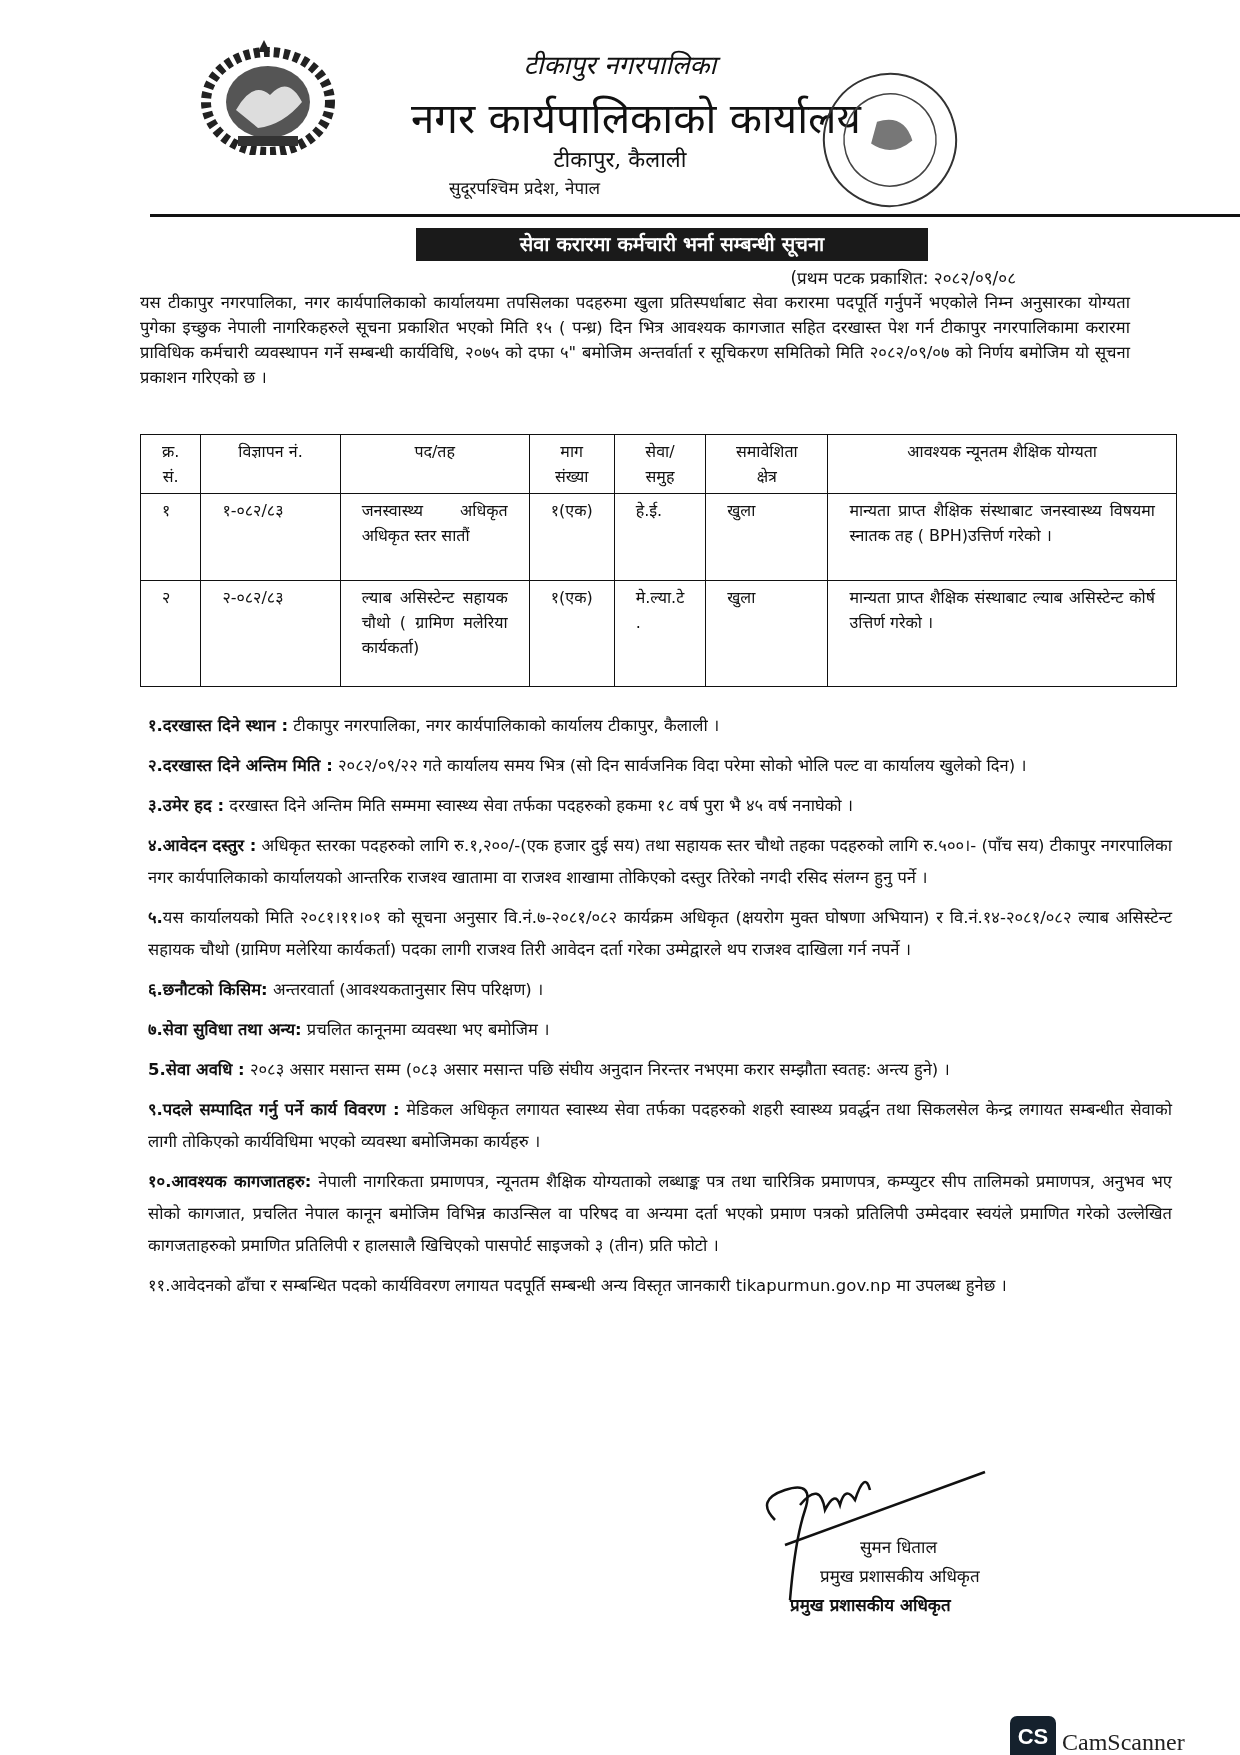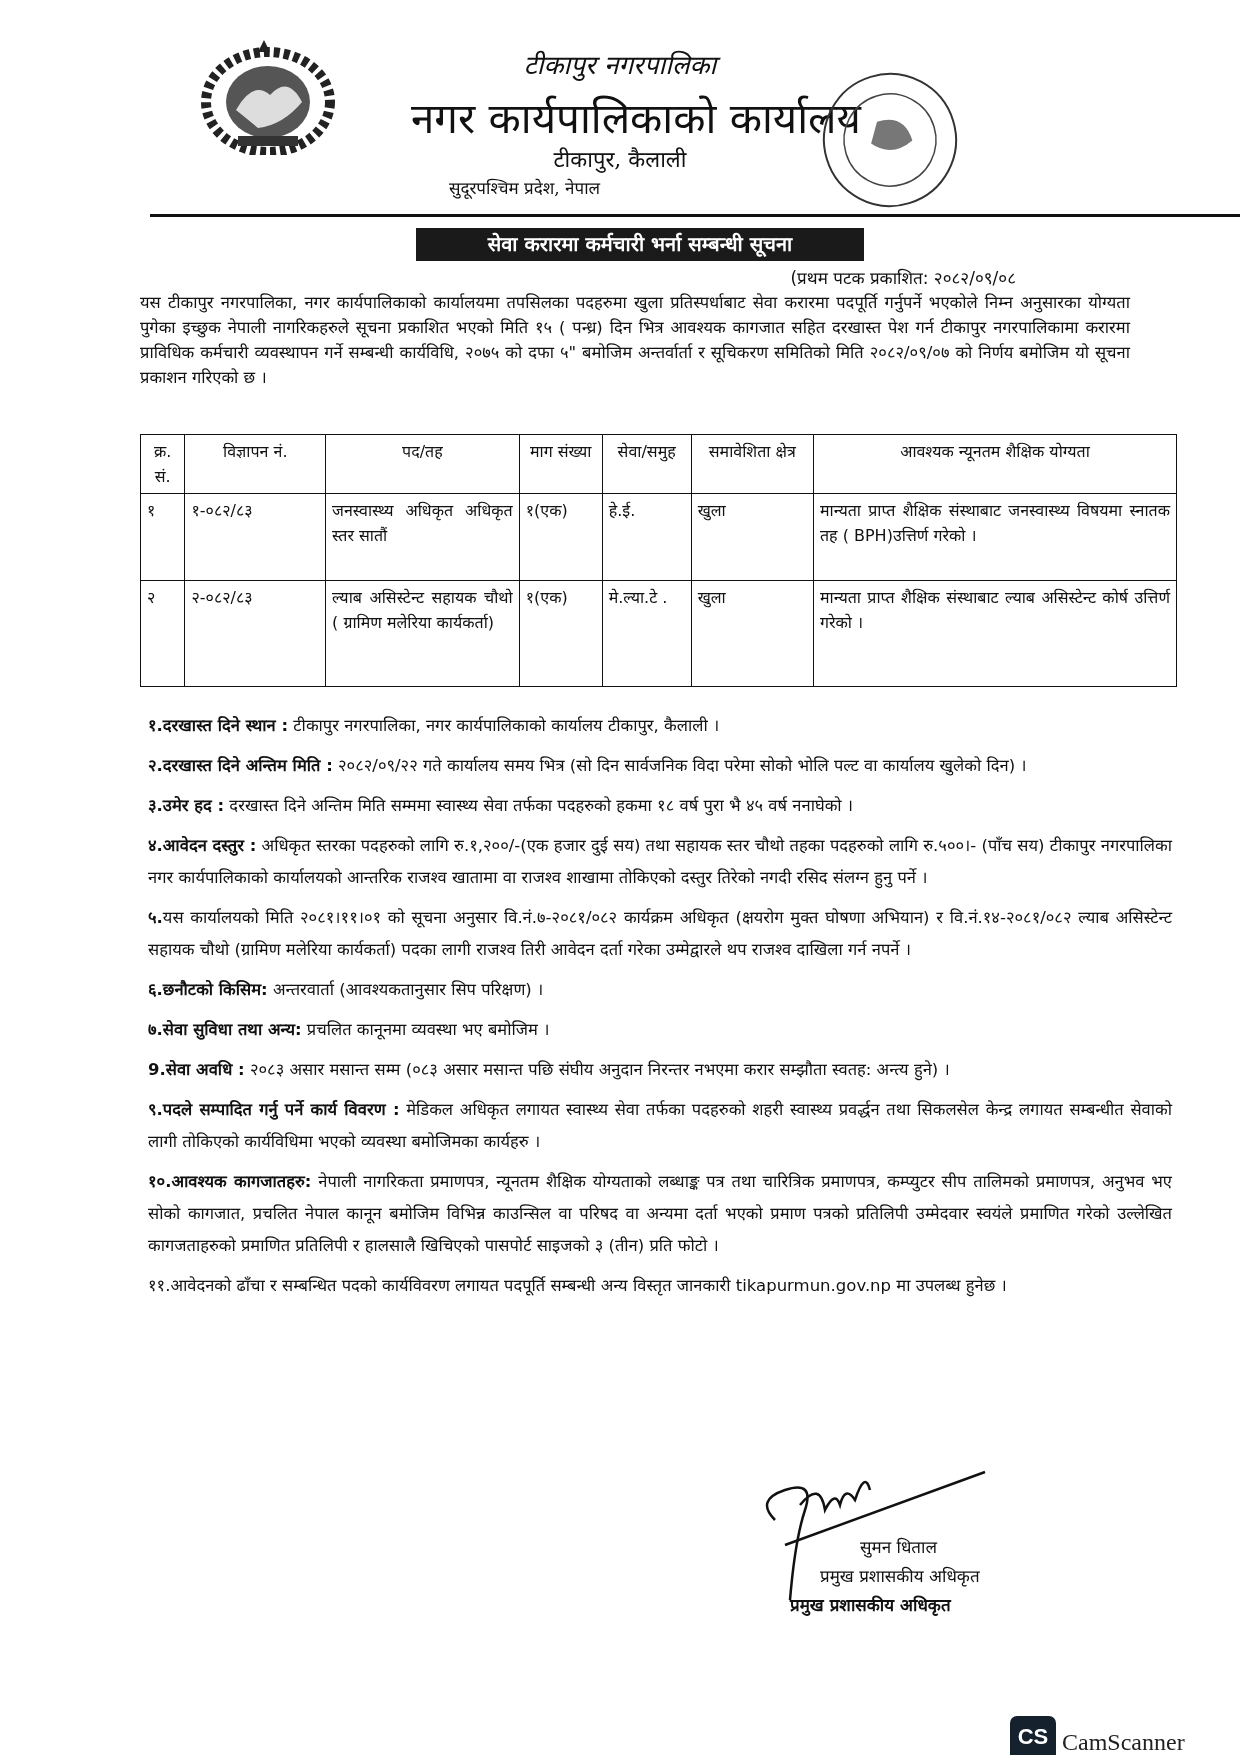--- a/index.html
+++ b/index.html
@@ -8,27 +8,27 @@
 
   .letterhead { position: absolute; left: 0; top: 0; width: 1240px; height: 230px; }
   .emblem { position: absolute; left: 198px; top: 40px; width: 140px; height: 115px; }
   .stamp { position: absolute; left: 815px; top: 60px; width: 150px; height: 160px; transform: rotate(28deg); }
   .lh-line1 { position: absolute; left: 0; width: 1240px; top: 46px; text-align: center; font-size: 26px; font-family: "DejaVu Serif", serif; font-style: italic; }
   .lh-line2 { position: absolute; left: 16px; width: 1240px; top: 88px; text-align: center; font-size: 42px; font-family: "DejaVu Serif", serif; }
   .lh-line3 { position: absolute; left: 0; width: 1240px; top: 143px; text-align: center; font-size: 22px; font-family: "DejaVu Serif", serif; }
   .lh-line4 { position: absolute; left: 0; width: 1049px; top: 176px; text-align: center; font-size: 17px; font-family: "DejaVu Serif", serif; }
   .rule { position: absolute; left: 150px; top: 214px; width: 1090px; height: 3px; background: #111; }
 
-  .banner { position: absolute; left: 416px; top: 228px; width: 448px; height: 33px; background: #1a1a1a; color: #fff; font-size: 20px; font-weight: bold; text-align: center; line-height: 33px; }
+  .banner { position: absolute; left: 416px; top: 228px; width: 512px; height: 33px; background: #1a1a1a; color: #fff; font-size: 20px; font-weight: bold; text-align: center; line-height: 33px; }
   .published { position: absolute; left: 0; width: 1016px; top: 266px; text-align: right; font-size: 17px; }
 
   .intro { position: absolute; left: 140px; top: 290px; width: 990px; font-size: 16.5px; line-height: 25px; text-align: justify; }
 
   table.posts { position: absolute; left: 140px; top: 434px; width: 1037px; border-collapse: collapse; font-size: 16px; }
-  table.posts th, table.posts td { border: 1.5px solid #111; vertical-align: top; padding: 4px 6px; line-height: 25px; font-weight: normal; }
+  table.posts th, table.posts td { border: 1.5px solid #111; vertical-align: top; padding: 4px 21px; line-height: 25px; font-weight: normal; }
   table.posts th { text-align: center; }
   table.posts td { text-align: left; }
   .c0 { width: 45px; } .c1 { width: 143px; } .c2 { width: 198px; } .c3 { width: 84px; }
   .c4 { width: 90px; } .c5 { width: 124px; border-radius: 21px; } .c6 { width: 373px; }
   tr.r1 td { height: 87px; } tr.r2 td { height: 106px; }
 
   .points { position: absolute; left: 140px; top: 702px; width: 1040px; font-size: 16.5px; line-height: 32px; text-align: justify; }
   .points p { margin: 8px; }
   .points b { font-weight: bold; }
 
@@ -104,21 +104,21 @@
 </table>
 
 <div class="points">
   <p><b>१.दरखास्त दिने स्थान :</b><span> टीकापुर नगरपालिका, नगर कार्यपालिकाको कार्यालय टीकापुर, कैलाली ।</span></p>
   <p><b>२.दरखास्त दिने अन्तिम मिति :</b><span> २०८२/०९/२२ गते कार्यालय समय भित्र (सो दिन सार्वजनिक विदा परेमा सोको भोलि पल्ट वा कार्यालय खुलेको दिन) ।</span></p>
   <p><b>३.उमेर हद :</b><span> दरखास्त दिने अन्तिम मिति सम्ममा स्वास्थ्य सेवा तर्फका पदहरुको हकमा १८ वर्ष पुरा भै ४५ वर्ष ननाघेको ।</span></p>
   <p><b>४.आवेदन दस्तुर :</b><span> अधिकृत स्तरका पदहरुको लागि रु.१,२००/-(एक हजार दुई सय) तथा सहायक स्तर चौथो तहका पदहरुको लागि रु.५००।- (पाँच सय) टीकापुर नगरपालिका नगर कार्यपालिकाको कार्यालयको आन्तरिक राजश्व खातामा वा राजश्व शाखामा तोकिएको दस्तुर तिरेको नगदी रसिद संलग्न हुनु पर्ने ।</span></p>
   <p><b>५.</b><span>यस कार्यालयको मिति २०८१।११।०१ को सूचना अनुसार वि.नं.७-२०८१/०८२ कार्यक्रम अधिकृत (क्षयरोग मुक्त घोषणा अभियान) र वि.नं.१४-२०८१/०८२ ल्याब असिस्टेन्ट सहायक चौथो (ग्रामिण मलेरिया कार्यकर्ता) पदका लागी राजश्व तिरी आवेदन दर्ता गरेका उम्मेद्वारले थप राजश्व दाखिला गर्न नपर्ने ।</span></p>
   <p><b>६.छनौटको किसिम:</b><span> अन्तरवार्ता (आवश्यकतानुसार सिप परिक्षण) ।</span></p>
   <p><b>७.सेवा सुविधा तथा अन्य:</b><span> प्रचलित कानूनमा व्यवस्था भए बमोजिम ।</span></p>
-  <p><b>9.सेवा अवधि :</b><span> २०८३ असार मसान्त सम्म (०८३ असार मसान्त पछि संघीय अनुदान निरन्तर नभएमा करार सम्झौता स्वतह: अन्त्य हुने) ।</span></p>
+  <p><b>5.सेवा अवधि :</b><span> २०८३ असार मसान्त सम्म (०८३ असार मसान्त पछि संघीय अनुदान निरन्तर नभएमा करार सम्झौता स्वतह: अन्त्य हुने) ।</span></p>
   <p><b>९.पदले सम्पादित गर्नु पर्ने कार्य विवरण :</b><span> मेडिकल अधिकृत लगायत स्वास्थ्य सेवा तर्फका पदहरुको शहरी स्वास्थ्य प्रवर्द्धन तथा सिकलसेल केन्द्र लगायत सम्बन्धीत सेवाको लागी तोकिएको कार्यविधिमा भएको व्यवस्था बमोजिमका कार्यहरु ।</span></p>
   <p><b>१०.आवश्यक कागजातहरु:</b><span> नेपाली नागरिकता प्रमाणपत्र, न्यूनतम शैक्षिक योग्यताको लब्धाङ्क पत्र तथा चारित्रिक प्रमाणपत्र, कम्प्युटर सीप तालिमको प्रमाणपत्र, अनुभव भए सोको कागजात, प्रचलित नेपाल कानून बमोजिम विभिन्न काउन्सिल वा परिषद वा अन्यमा दर्ता भएको प्रमाण पत्रको प्रतिलिपी उम्मेदवार स्वयंले प्रमाणित गरेको उल्लेखित कागजताहरुको प्रमाणित प्रतिलिपी र हालसालै खिचिएको पासपोर्ट साइजको ३ (तीन) प्रति फोटो ।</span></p>
   <p><b></b><span>११.आवेदनको ढाँचा र सम्बन्धित पदको कार्यविवरण लगायत पदपूर्ति सम्बन्धी अन्य विस्तृत जानकारी tikapurmun.gov.np मा उपलब्ध हुनेछ ।</span></p>
 </div>
 
 <svg class="sig-scribble" viewBox="0 0 250 140">
   <path d="M30 60 Q10 40 40 30 Q70 20 60 50 Q50 80 45 140" fill="none" stroke="#111" stroke-width="2.5"></path>
   <path d="M55 45 Q75 20 80 50 Q90 30 95 45 Q100 25 110 40 Q120 10 125 30" fill="none" stroke="#111" stroke-width="2.5"></path>
   <path d="M40 85 L240 12" fill="none" stroke="#111" stroke-width="2.5"></path>
 </svg>

